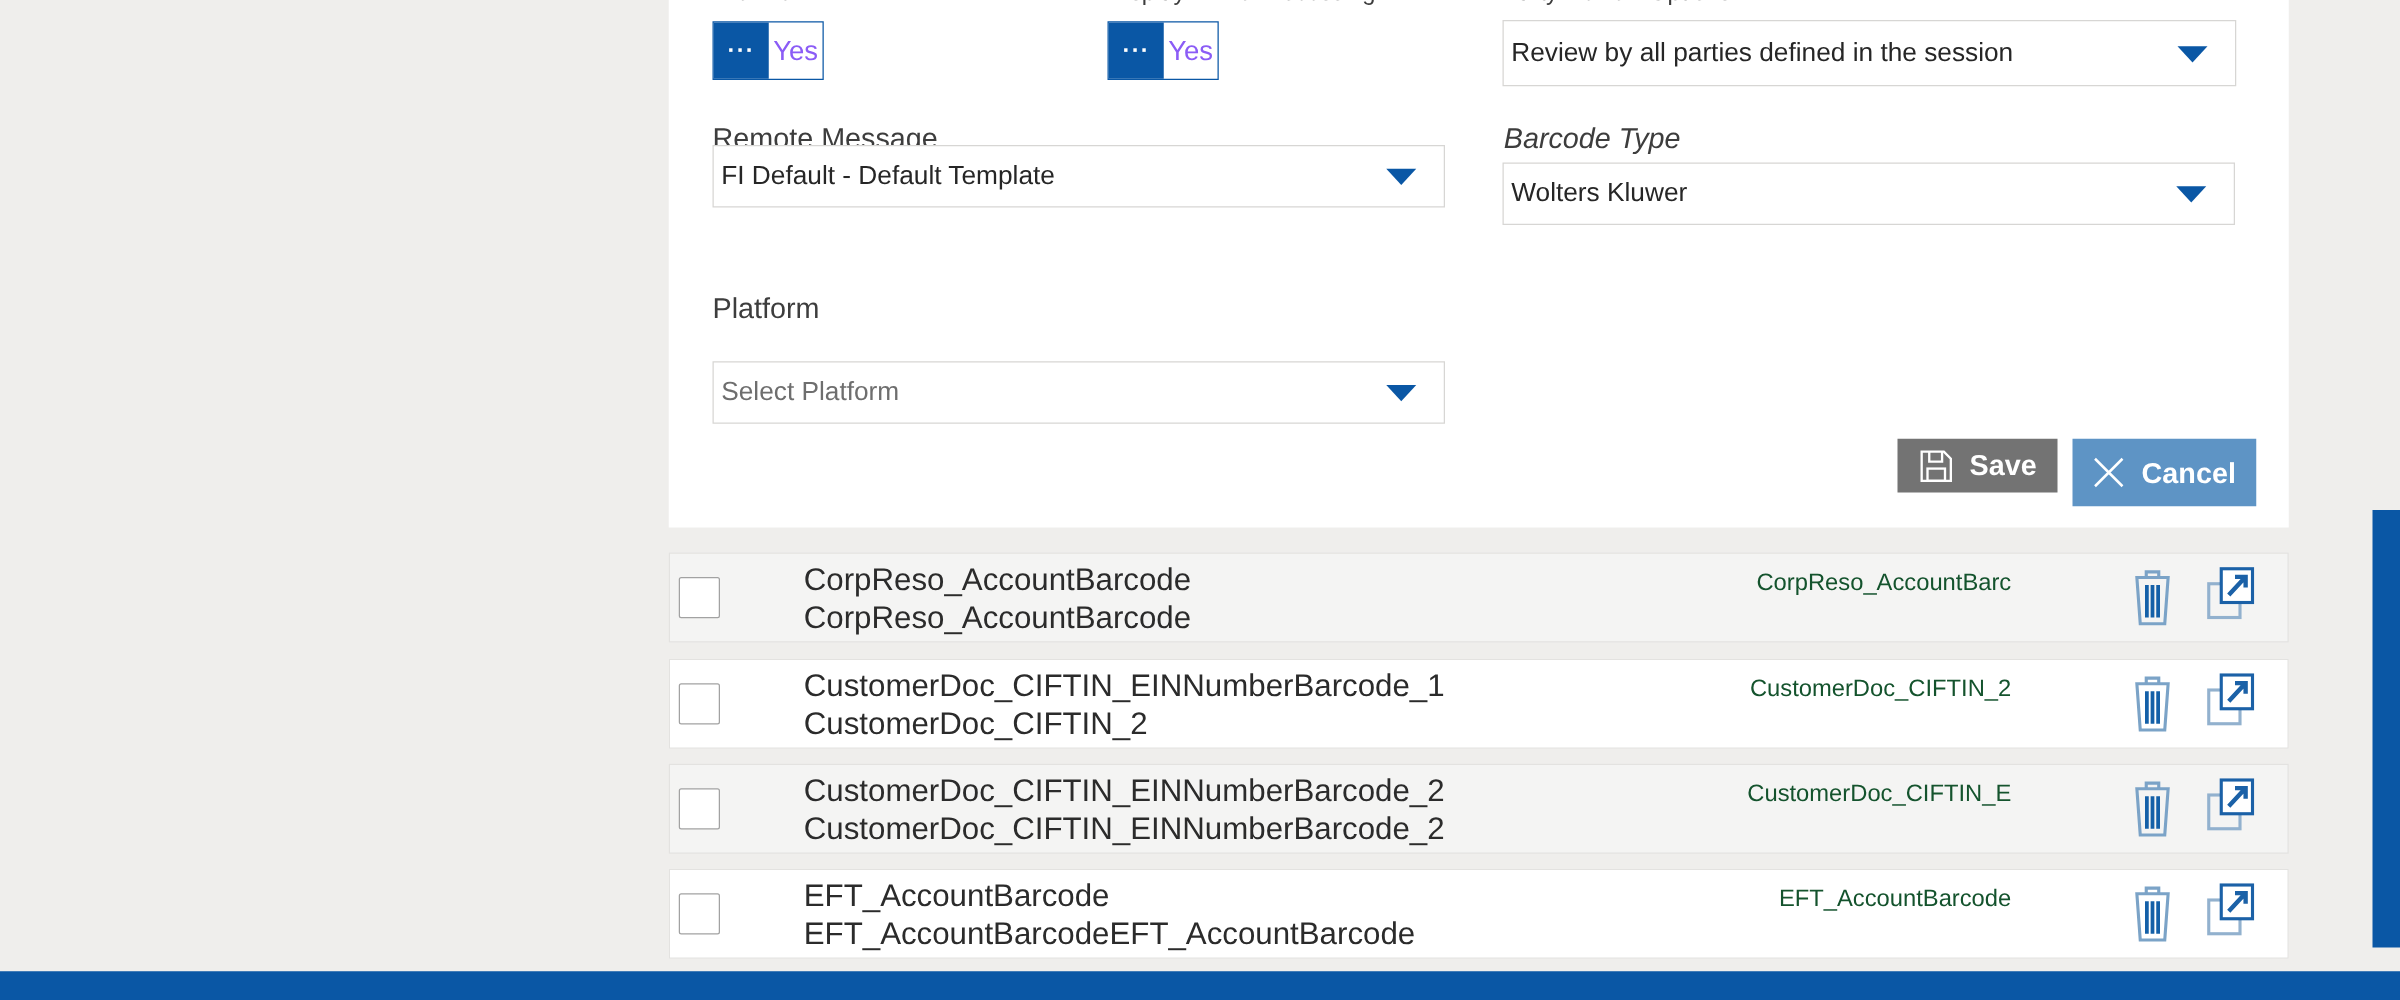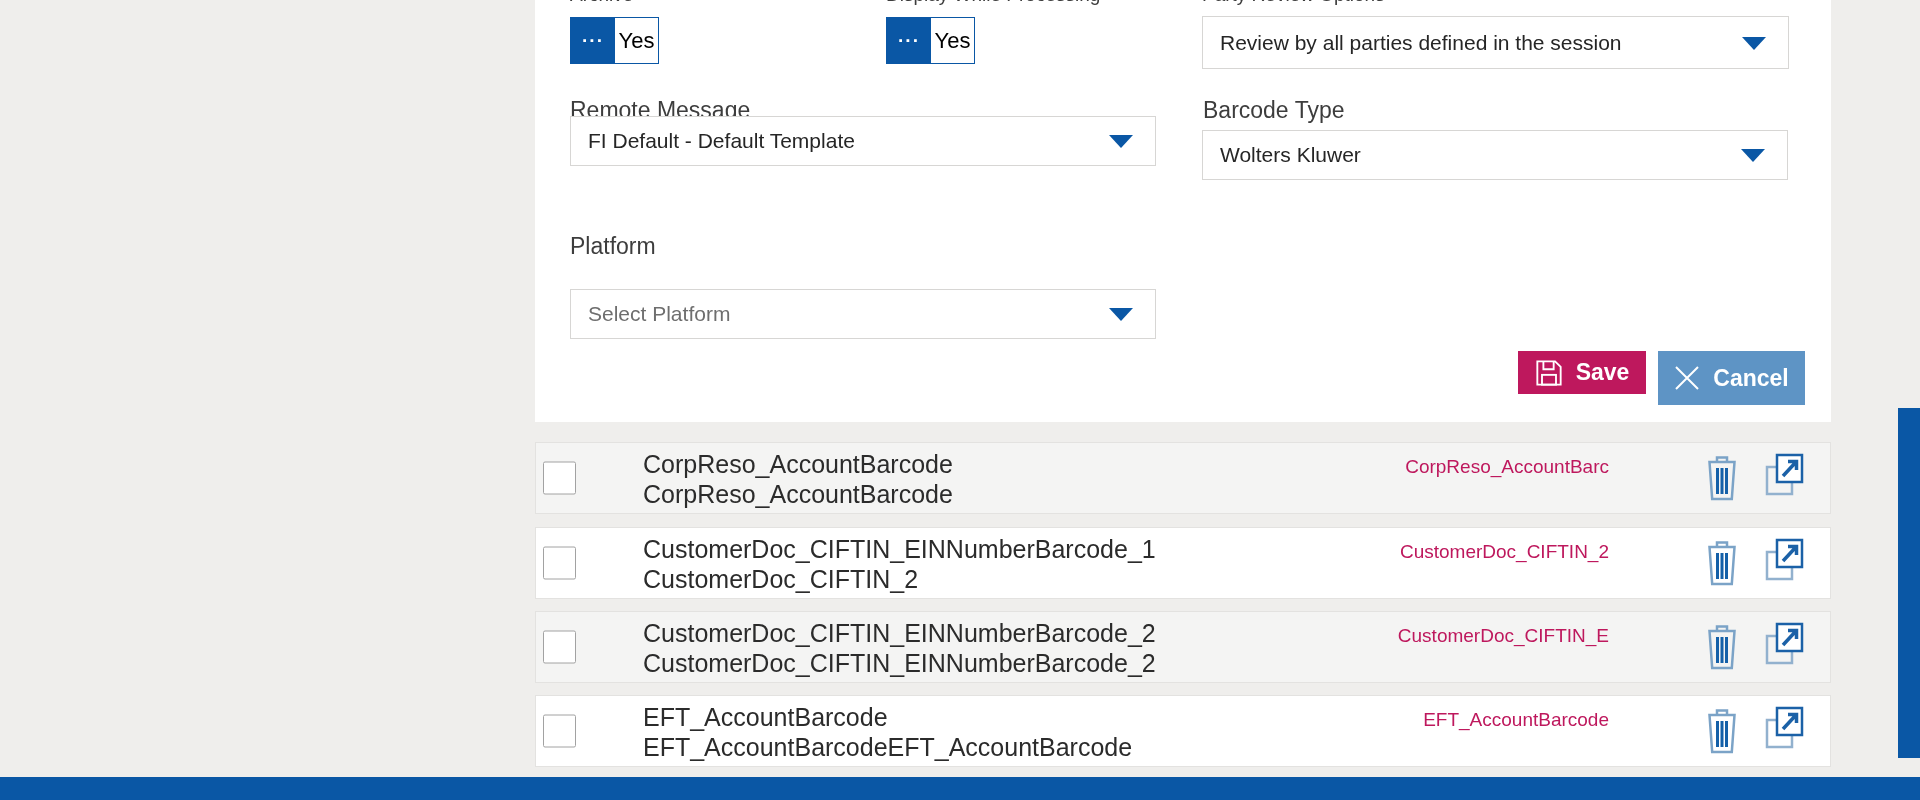--- a/index.html
+++ b/index.html
@@ -9,38 +9,38 @@
     font-family:"Liberation Sans", sans-serif;
     color:#2b2b2b;
   }
   
   .form-card{position:absolute; left:535px; top:0; width:1296px; height:422px; background:#ffffff;}
   .cutlabel{position:absolute; top:-15px; font-size:19px; line-height:20px; color:#3d3d3d; white-space:nowrap;}
   .field-label{position:absolute; font-size:23px; line-height:20px; color:#3d3d3d; white-space:nowrap;}
 
   .toggle{position:absolute; width:89px; height:47px; box-sizing:border-box; border:1px solid #0a57a5; display:flex; background:#fff; cursor:pointer;}
   .toggle .t-on{width:44px; background:#0a57a5; color:#ffffff; display:flex; align-items:center; justify-content:center; font-size:19px; letter-spacing:1px; font-weight:bold;}
-  .toggle .t-val{flex:1; display:flex; align-items:center; justify-content:center; color:#000000; font-size:22px;}
-
-  .select{position:absolute; box-sizing:border-box; background:#fff; border:1px solid #d7d6d4; display:flex; align-items:center; padding:0 60px 0 17px; font-size:21px; color:#262626; cursor:pointer; white-space:nowrap; overflow:hidden;}
+  .toggle .t-val{flex:1; display:flex; align-items:center; justify-content:center; color:#8b5cf6; font-size:22px;}
+
+  .select{position:absolute; box-sizing:border-box; background:#fff; border:1px solid #d7d6d4; display:flex; align-items:center; padding:0 60px 0 6px; font-size:21px; color:#262626; cursor:pointer; white-space:nowrap; overflow:hidden;}
   .select .caret{position:absolute; right:22px; top:50%; margin-top:-6px; width:0; height:0;
     border-left:12px solid transparent; border-right:12px solid transparent; border-top:13px solid #0a57a5;}
   .select .placeholder{color:#6e6e6e;}
 
   .btn{position:absolute; display:flex; align-items:center; justify-content:center; gap:13px; color:#ffffff; font-size:23px; font-weight:bold; border:none; cursor:pointer;}
-  .btn-save{left:983px; top:351px; width:128px; height:43px; background:#be185d;}
+  .btn-save{left:983px; top:351px; width:128px; height:43px; background:#737373;}
   .btn-cancel{left:1123px; top:351px; width:147px; height:54px; background:#5e94c5;text-align:center;}
 
   
   .row{position:absolute; left:535px; width:1296px; height:72px; box-sizing:border-box; border:1px solid #e3e2e0;}
   .row.gray{background:#f4f4f3;}
   .row.white{background:#ffffff;}
   .row .cb{position:absolute; left:7px; top:50%; transform:translateY(-50%); width:33px; height:33px; background:#fff; border:1px solid #a2a2a2; border-radius:2px; box-sizing:border-box; cursor:pointer;}
   .row .names{position:absolute; left:107px; top:11px; display:flex; flex-direction:column; gap:9px; font-size:25px; line-height:21px; color:#2b2b2b;}
-  .row .val{position:absolute; right:221px; top:13px; font-size:19px; line-height:21px; color:#be185d;}
+  .row .val{position:absolute; right:221px; top:13px; font-size:19px; line-height:21px; color:#14532d;}
   .icon-btn{position:absolute; background:none; border:none; padding:0; cursor:pointer;}
   .icon-trash{left:1169px; top:11px; width:34px; height:48px;}
   .icon-open{left:1228px; top:9px; width:40px; height:46px;}
 
   
   .bottom-bar{position:absolute; left:0; top:777px; width:1920px; height:23px; background:#0a57a5;}
   .scrollbar-thumb{position:absolute; left:1898px; top:408px; width:22px; height:350px; background:#0a57a5; cursor:pointer;}
 </style>
 </head>
 <body>
@@ -62,21 +62,21 @@
       <span class="t-on">···</span>
       <span class="t-val">Yes</span>
     </div>
 
     <div class="select" style="left:667px; top:16px; width:587px; height:53px;">
       <span>Review by all parties defined in the session</span>
       <span class="caret"></span>
     </div>
 
     <div class="field-label" style="left:35px; top:100px;">Remote Message</div>
-    <div class="field-label" style="left:668px; top:100px;">Barcode Type</div>
+    <div class="field-label" style="left:668px; top:100px;font-style:italic;">Barcode Type</div>
 
     <div class="select" style="left:35px; top:116px; width:586px; height:50px;align-items:center;">
       <span>FI Default - Default Template</span>
       <span class="caret"></span>
     </div>
 
     <div class="select" style="left:667px; top:130px; width:586px; height:50px;">
       <span>Wolters Kluwer</span>
       <span class="caret"></span>
     </div>

